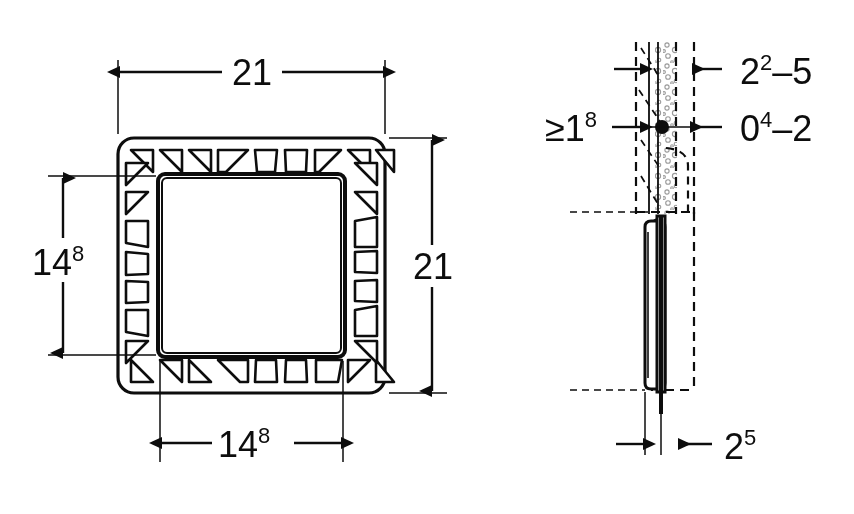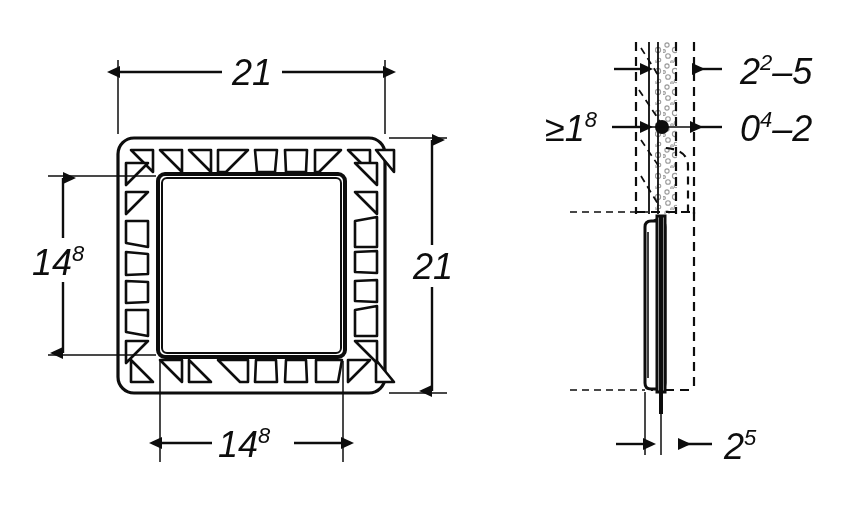--- a/index.html
+++ b/index.html
@@ -11,21 +11,20 @@
     width: 854px;
     height: 514px;
     overflow: hidden;
     font-family: "Liberation Sans", sans-serif;
   }
   #drawing-root {
     position: relative;
     width: 854px;
     height: 406px;
     background: #ffffff;
-    font-style: italic;
   }
   svg.sheet {
     position: absolute;
     left: 0;
     top: 0;
     width: 854px;
     height: 514px;
     display: block;
   }
   text {

